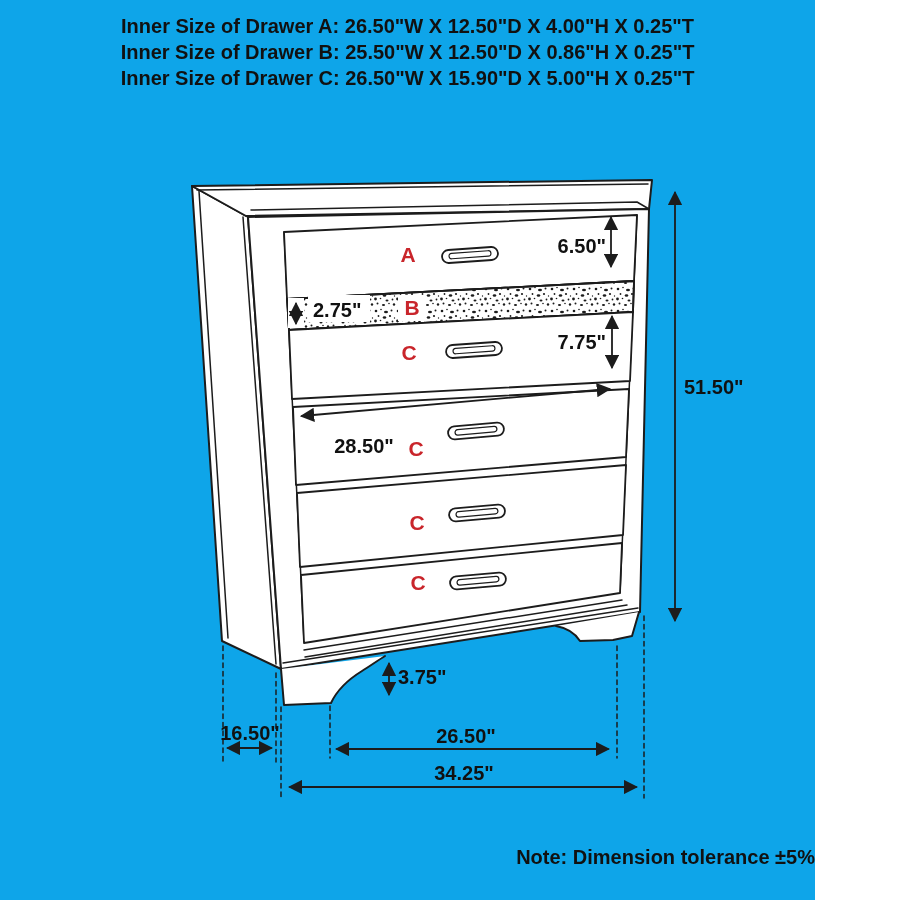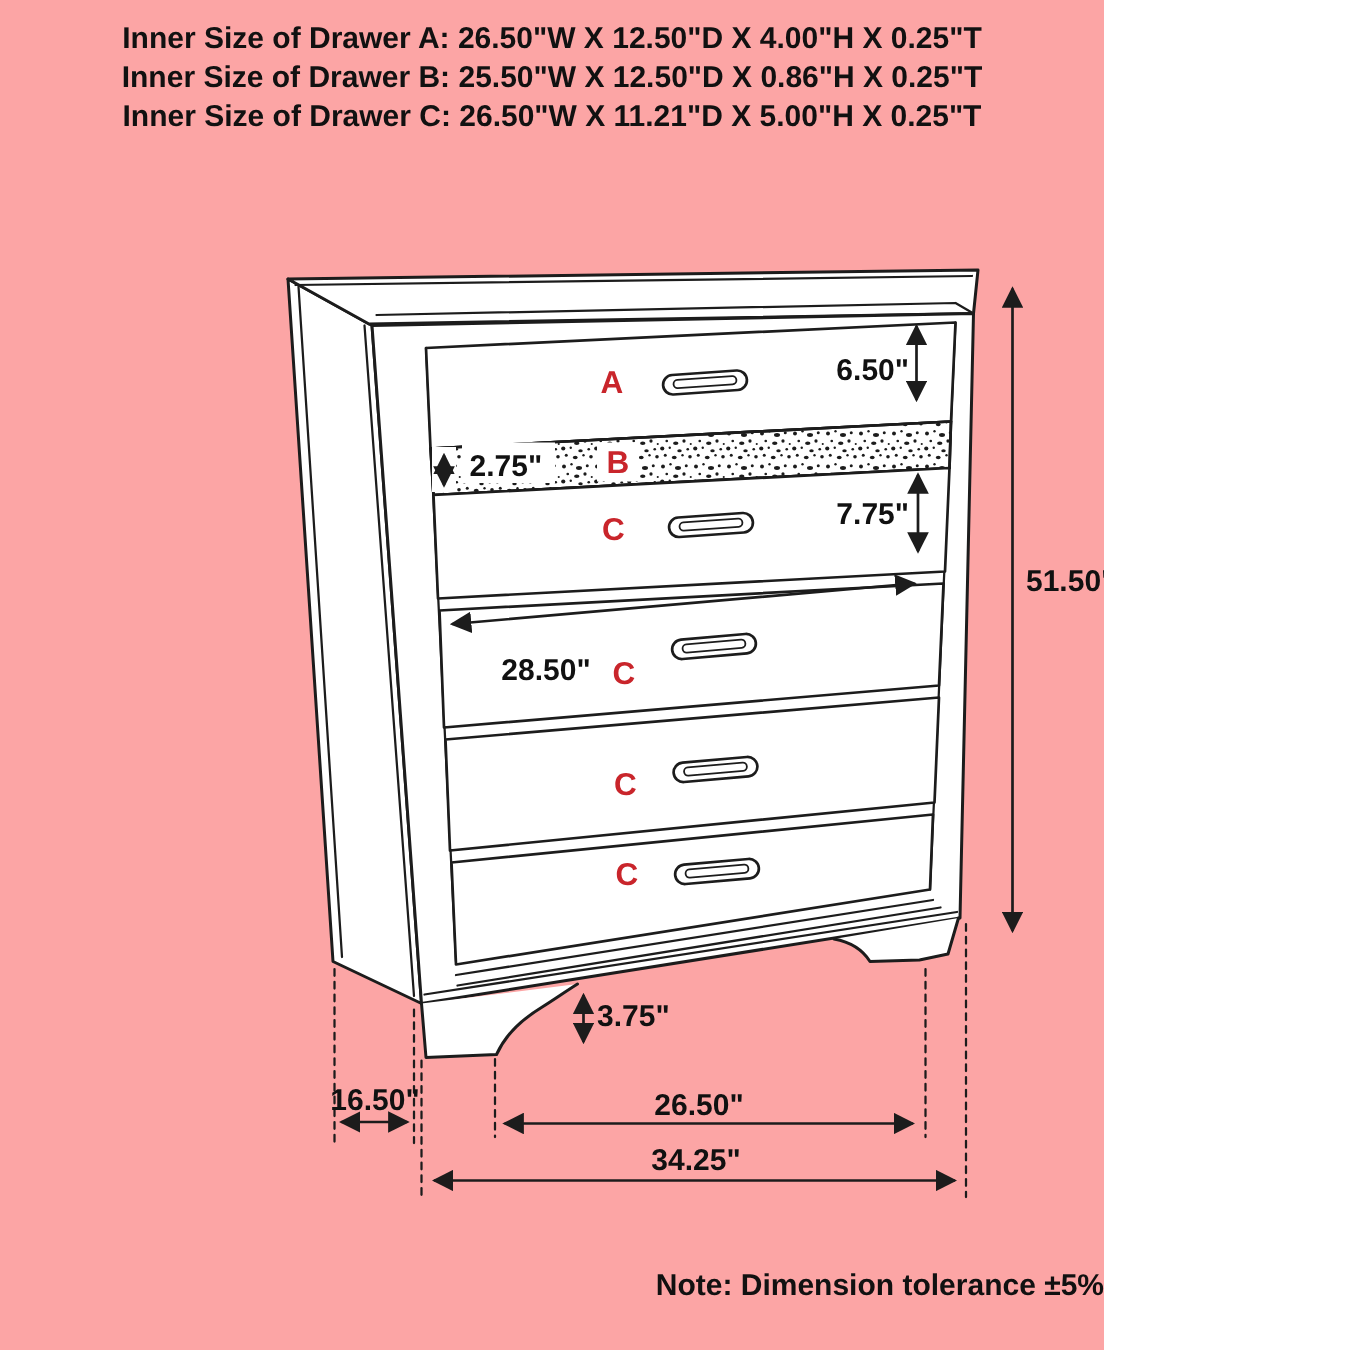--- a/index.html
+++ b/index.html
@@ -1,36 +1,36 @@
 <!DOCTYPE html>
 <html><head>
 <meta charset="utf-8">
 <style>
   html,body{margin:0;padding:0;background:#ffffff;}
-  .page{position:relative;width:736px;height:900px;background:#fca5a5;overflow:hidden;
+  .page{position:relative;width:815px;height:900px;background:#0ea5e9;overflow:hidden;
         font-family:"Liberation Sans", sans-serif;}
   .hdr{position:absolute;top:13px;left:0;width:100%;text-align:center;
        font-size:20px;font-weight:bold;color:#111;line-height:26px;letter-spacing:0;}
   .hdr div{white-space:pre;}
   .note{position:absolute;top:846px;left:0;width:100%;text-align:right;
         font-size:20px;font-weight:bold;color:#111;}
   svg{position:absolute;left:0;top:0;}
   svg text{font-family:"Liberation Sans", sans-serif;font-weight:bold;}
   .dimtxt{font-size:20px;fill:#111;}
   .lettertxt{font-size:21px;}
 </style>
 </head>
 <body>
 
 <div class="page">
 
   <div class="hdr">
     <div>Inner Size of Drawer A: 26.50"W X 12.50"D X 4.00"H X 0.25"T</div>
     <div>Inner Size of Drawer B: 25.50"W X 12.50"D X 0.86"H X 0.25"T</div>
-    <div>Inner Size of Drawer C: 26.50"W X 11.21"D X 5.00"H X 0.25"T</div>
+    <div>Inner Size of Drawer C: 26.50"W X 15.90"D X 5.00"H X 0.25"T</div>
   </div>
 
   <svg width="900" height="900" viewBox="0 0 900 900">
     <defs>
       <marker id="ah" viewBox="0 0 10 10" refX="8.5" refY="5" markerWidth="8" markerHeight="8" orient="auto-start-reverse">
         <path d="M0,0 L10,5 L0,10 Z" fill="#1c1c1c"></path>
       </marker>
       <pattern id="speckle" width="22" height="22" patternUnits="userSpaceOnUse">
         <circle cx="2" cy="3" r="1.3" fill="#1c1c1c"></circle>
         <circle cx="7" cy="1.5" r="0.8" fill="#1c1c1c"></circle>

